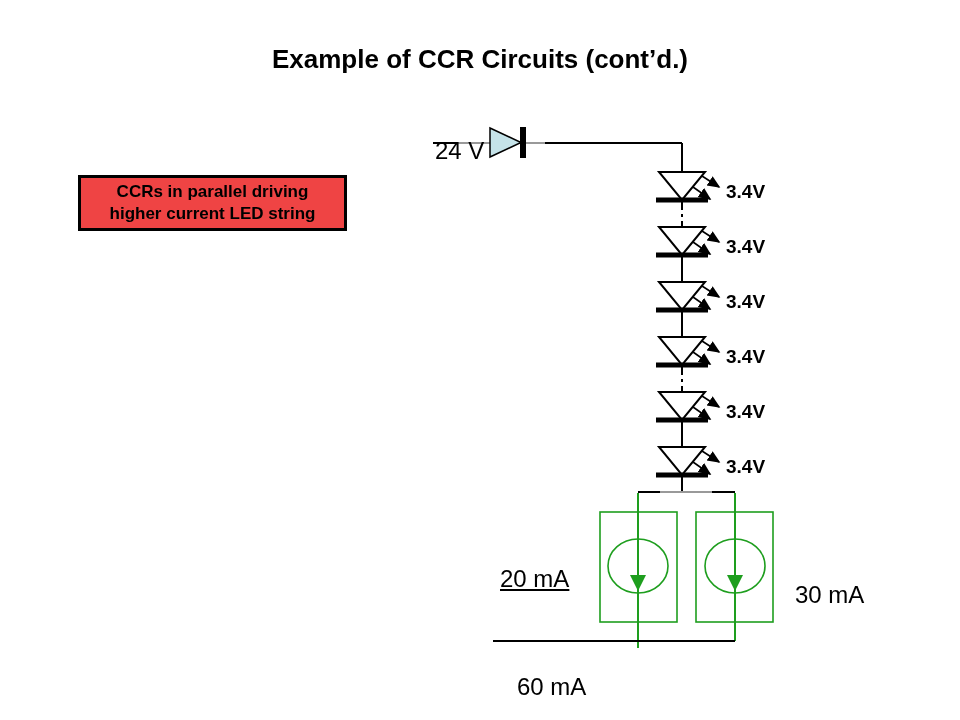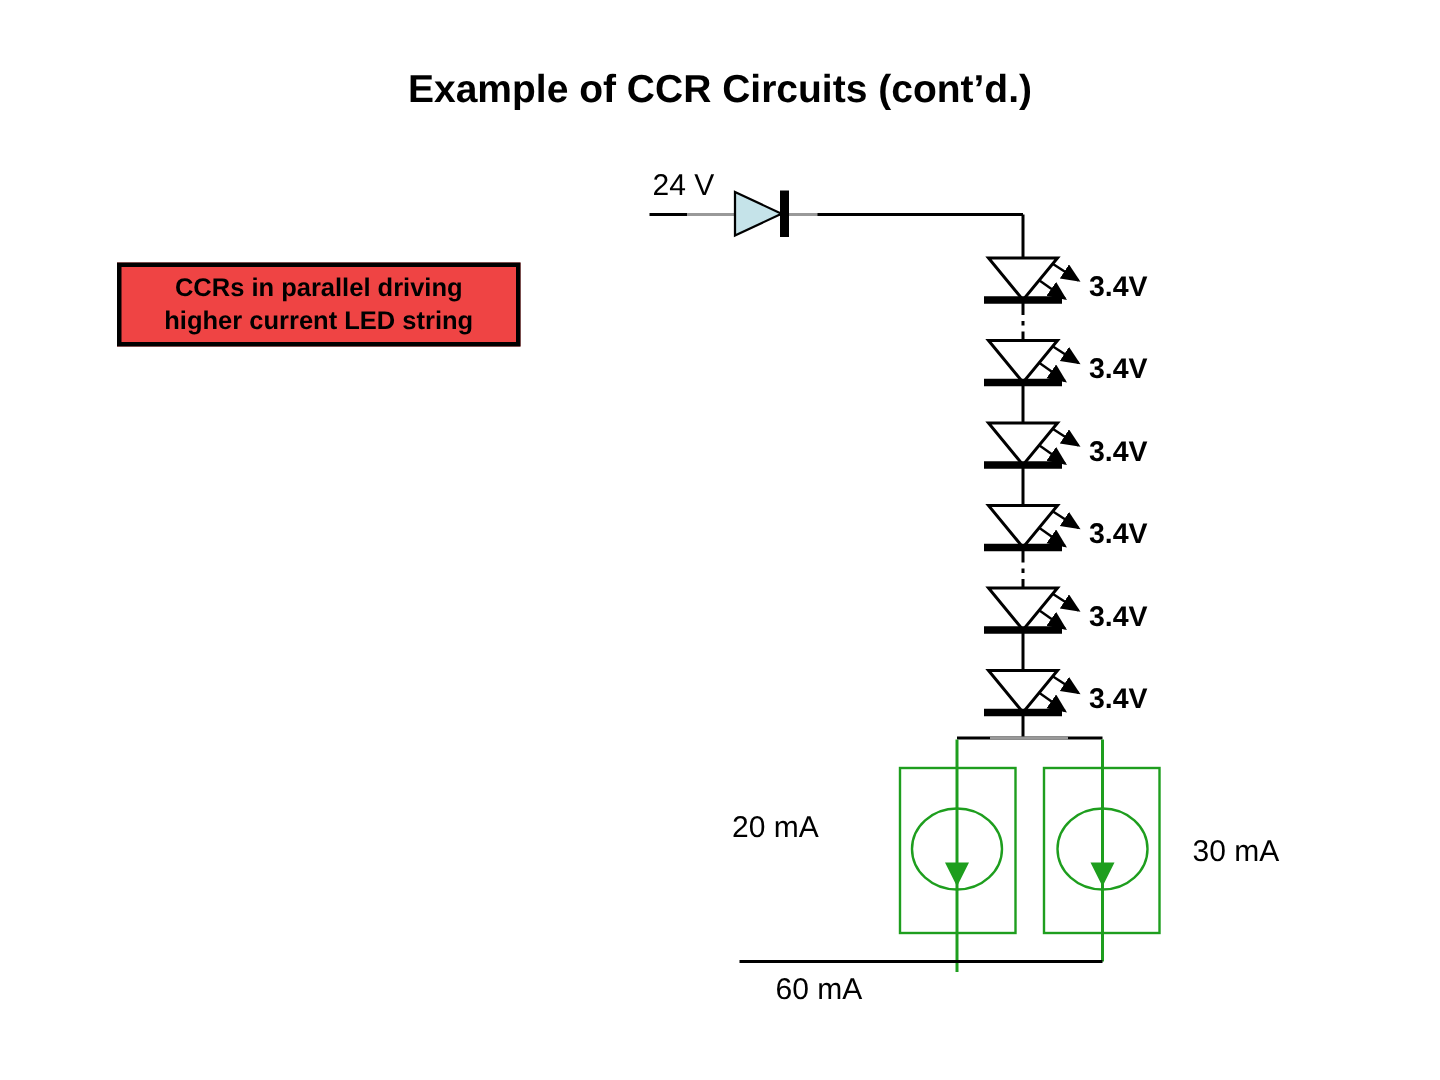--- a/index.html
+++ b/index.html
@@ -20,21 +20,21 @@
     white-space:pre-line;line-height:22px;padding-top:3px;
   }
   ul.bullets{
     position:absolute;left:34px;top:281px;width:268px;
     margin:0;padding:0 0 0 34px;list-style:disc outside;
   }
   ul.bullets li{
     font-size:20px;line-height:24px;white-space:pre-line;
   }
   ul.bullets li + li{margin-top:13px;}
-  .lbl{position:absolute;font-size:20px;white-space:nowrap;}
+  .lbl{position:absolute;font-size:24px;white-space:nowrap;margin-top:24px;}
   .led-lbl{position:absolute;left:726px;font-size:19px;font-weight:bold;white-space:nowrap;}
   svg.circuit{position:absolute;left:0;top:0;}
 </style>
 </head>
 <body>
 
 <div class="slide">
 
   <div class="title">Example of CCR Circuits (cont’d.)</div>
 
@@ -135,17 +135,17 @@
 
   <div class="lbl" style="left:435px;top:113px;">24 V</div>
 
   <div class="led-lbl" style="top:181px;">3.4V</div>
   <div class="led-lbl" style="top:236px;">3.4V</div>
   <div class="led-lbl" style="top:291px;">3.4V</div>
   <div class="led-lbl" style="top:346px;">3.4V</div>
   <div class="led-lbl" style="top:401px;">3.4V</div>
   <div class="led-lbl" style="top:456px;">3.4V</div>
 
-  <div class="lbl" style="left:488px;top:541px;">20 mA</div>
+  <div class="lbl" style="left:500px;top:541px;text-decoration:underline;">20 mA</div>
   <div class="lbl" style="left:795px;top:557px;">30 mA</div>
   <div class="lbl" style="left:517px;top:649px;">60 mA</div>
 
 </div>
 
 </body></html>

